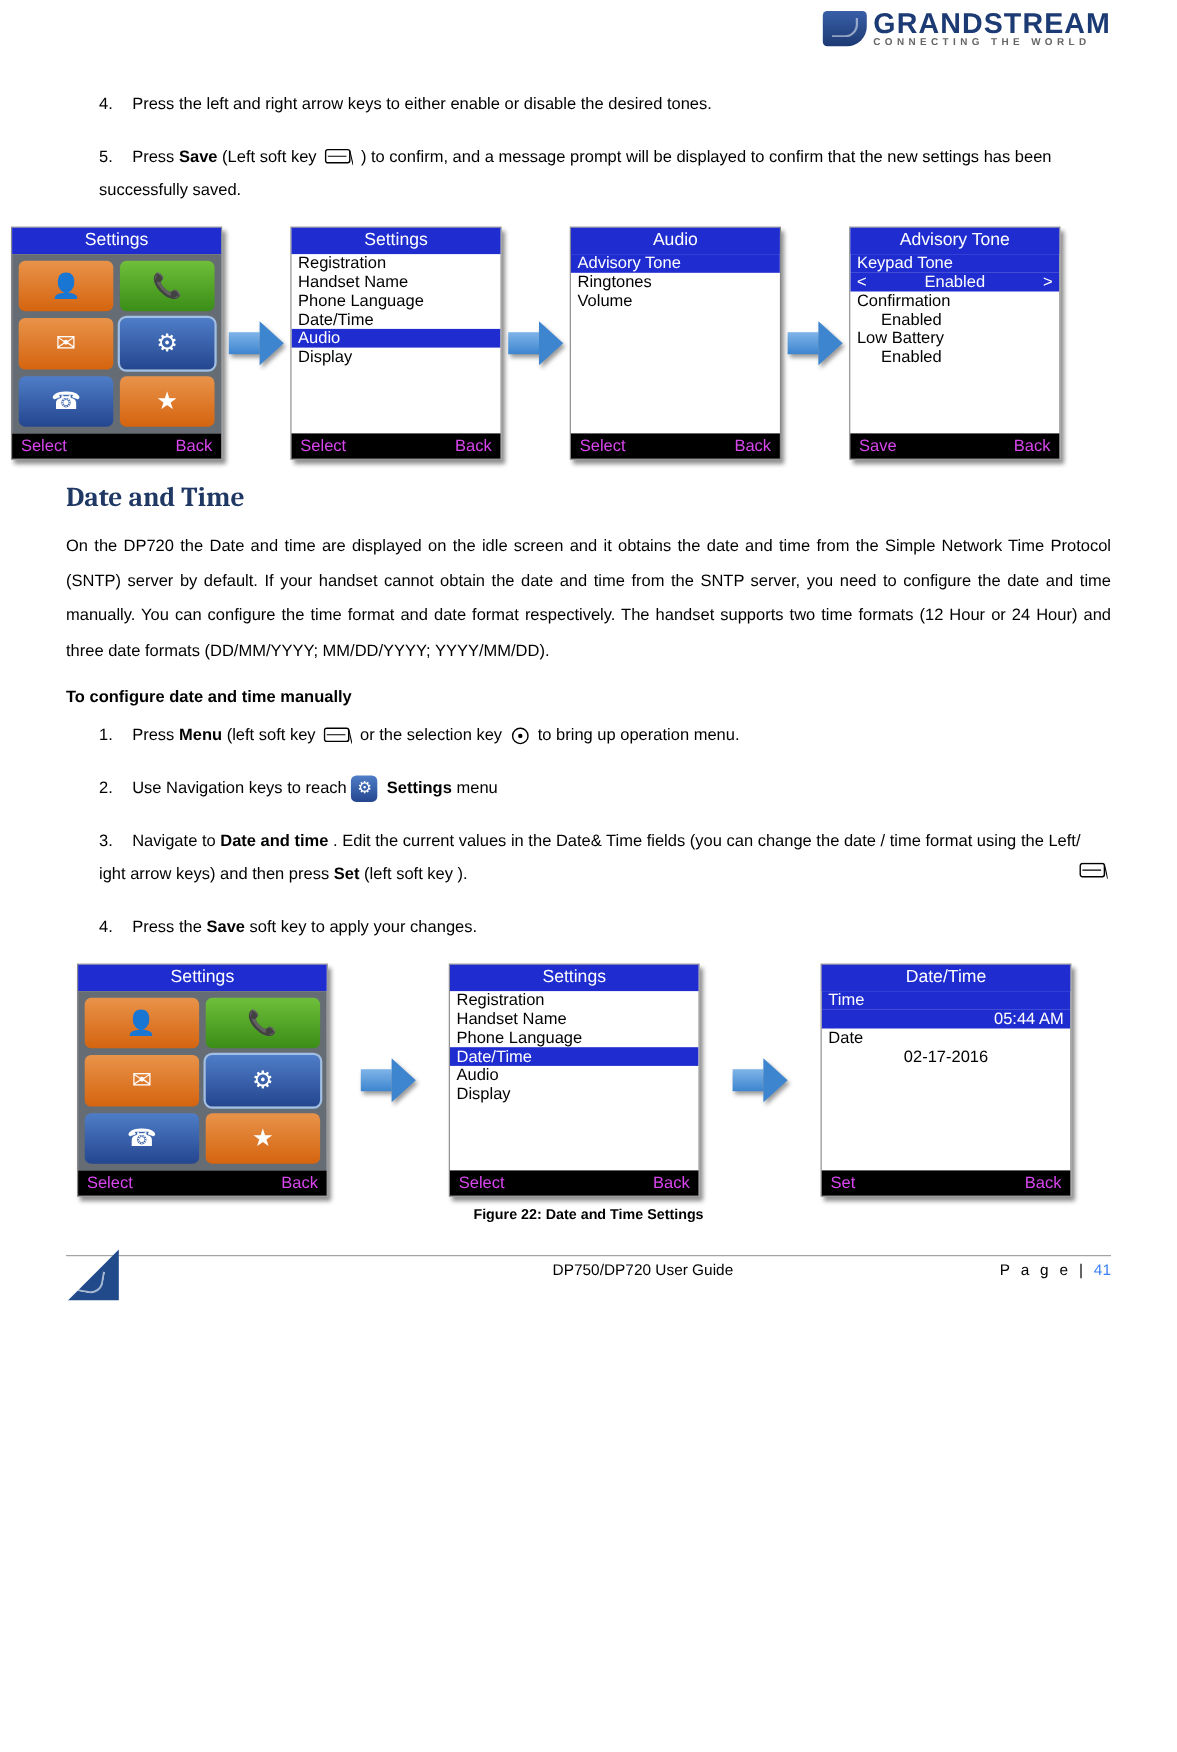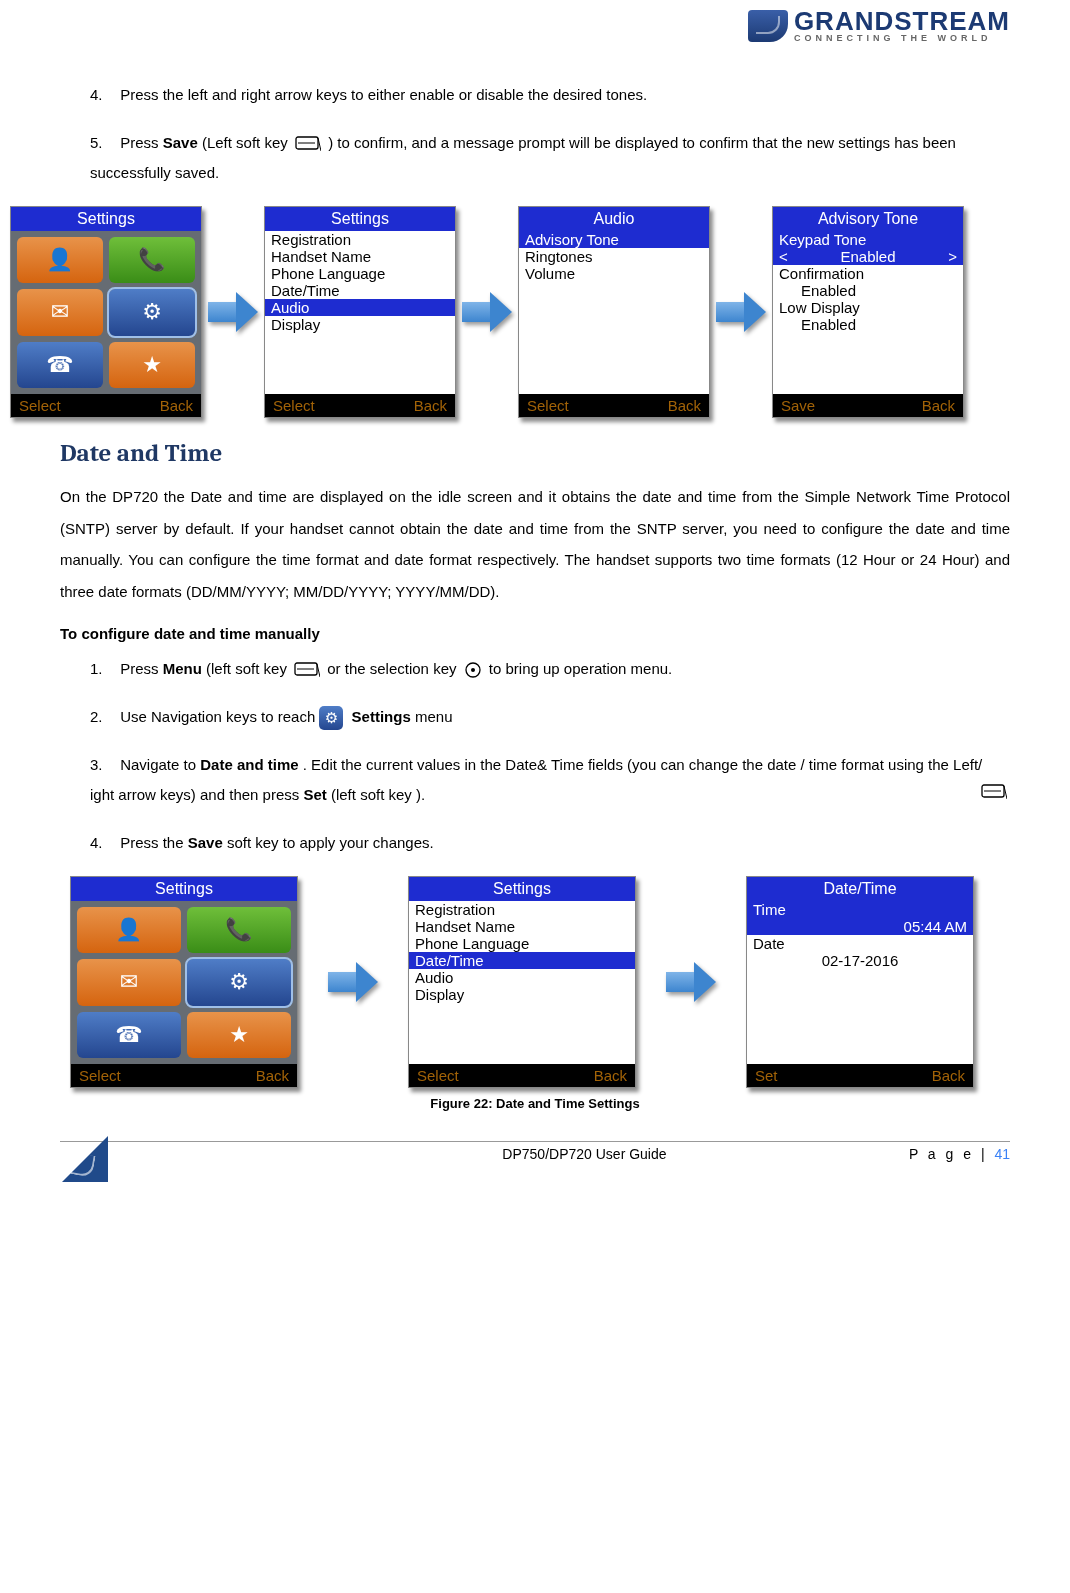--- a/index.html
+++ b/index.html
@@ -74,21 +74,21 @@
   .sc-title {
     background:#1e2cd0; color:#fff; text-align:center; padding:3px 0; font-size:16px;
   }
   .sc-body { flex:1; overflow:hidden; }
   .sc-line { padding:0 6px; border-bottom:0; color:#000; }
   .sc-line.sel { background:#1e2cd0; color:#fff; }
   .sc-line.sub { padding-left: 28px; }
   .sc-line.valrow { display:flex; justify-content:space-between; align-items:center; }
   .sc-line .lt, .sc-line .gt { color:#fff; }
   .sc-foot {
-    background:#000; color:#a16207; display:flex; justify-content:space-between;
+    background:#000; color:#d946ef; display:flex; justify-content:space-between;
     padding:3px 8px; font-size:15px;
   }
   
   .grid-body {
     flex:1; background:#666c73;
     display:grid; grid-template-columns:1fr 1fr; grid-template-rows:1fr 1fr 1fr;
     gap:6px; padding:6px;
   }
   .gi {
     border-radius:6px; display:flex; align-items:center; justify-content:center;
@@ -214,21 +214,21 @@
     <div class="sc-title">Advisory Tone</div>
     <div class="sc-body">
       <div class="sc-line sel">Keypad Tone</div>
       <div class="sc-line sel valrow">
         <span class="lt">&lt;</span>
         <span>Enabled</span>
         <span class="gt">&gt;</span>
       </div>
       <div class="sc-line">Confirmation</div>
       <div class="sc-line sub">Enabled</div>
-      <div class="sc-line">Low Display</div>
+      <div class="sc-line">Low Battery</div>
       <div class="sc-line sub">Enabled</div>
     </div>
     <div class="sc-foot">
       <span>Save</span>
       <span>Back</span>
     </div>
   </div>
 </div>
 
 <h2 class="section">Date and Time</h2>

